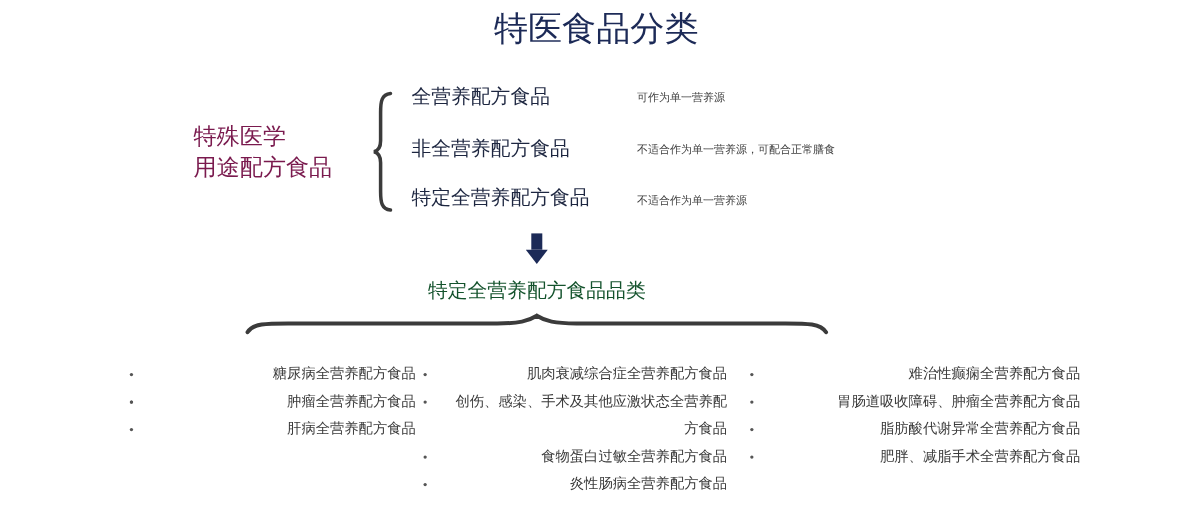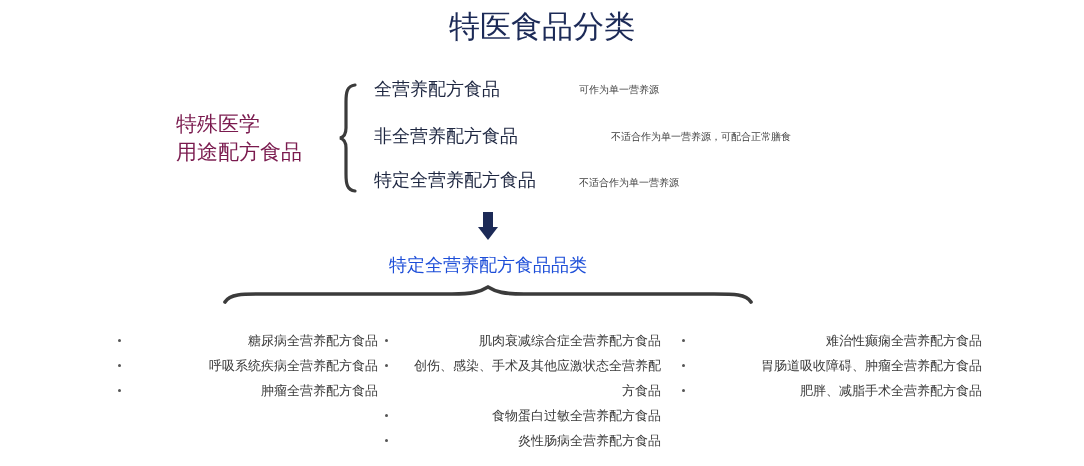--- a/index.html
+++ b/index.html
@@ -53,21 +53,21 @@
     .arrow-down {
       left: 478px; top: 212px;
       width: 20px; height: 28px;
     }
 
     .sub-title {
       left: 0; width: 976px; top: 252px;
       text-align: center;
       font-size: 18px;
       line-height: 26px;
-      color: #1d4ed8;
+      color: #14532d;
     }
 
     .brace-bottom {
       left: 222px; top: 284px;
       width: 532px; height: 22px;
     }
 
     .col {
       position: absolute;
       top: 328px;
@@ -106,46 +106,48 @@
 </div>
 
 <svg class="abs brace-left" viewBox="0 0 24 112">
   <path d="M19 3 C11 4, 10 10, 10 20 L10 46 C10 52, 8 55, 4 56 C8 57, 10 60, 10 66 L10 92 C10 102, 11 108, 19 109" fill="none" stroke="#3b3b3b" stroke-width="3.2" stroke-linecap="round"></path>
 </svg>
 
 <div class="abs cat-name" style="top:77px;">全营养配方食品</div>
 <div class="abs cat-desc" style="top:79px;">可作为单一营养源</div>
 
 <div class="abs cat-name" style="top:124px;">非全营养配方食品</div>
-<div class="abs cat-desc" style="top:126px;margin-left:32px;">不适合作为单一营养源，可配合正常膳食</div>
+<div class="abs cat-desc" style="top:126px;">不适合作为单一营养源，可配合正常膳食</div>
 
 <div class="abs cat-name" style="top:168px;">特定全营养配方食品</div>
 <div class="abs cat-desc" style="top:172px;">不适合作为单一营养源</div>
 
 <svg class="abs arrow-down" viewBox="0 0 20 28">
   <rect x="5" y="0" width="10" height="15" fill="#1c2a57"></rect>
   <polygon points="0,15 20,15 10,28" fill="#1c2a57"></polygon>
 </svg>
 
 <div class="abs sub-title">特定全营养配方食品品类</div>
 
 <svg class="abs brace-bottom" viewBox="0 0 532 22">
   <path d="M3 18 C8 10, 20 10, 40 10 L230 10 C250 10, 258 8, 266 3 C274 8, 282 10, 302 10 L492 10 C512 10, 524 10, 529 18" fill="none" stroke="#3b3b3b" stroke-width="3.6" stroke-linecap="round"></path>
 </svg>
 
 <ul class="col col-1">
   <li><span class="bullet"></span><span class="txt">糖尿病全营养配方食品</span></li>
-  <li><span class="bullet"></span><span class="txt">呼吸系统疾病全营养配方食品</span></li>
+  <li><span class="bullet"></span></li>
   <li><span class="bullet"></span><span class="txt">肿瘤全营养配方食品</span></li>
+  <li><span class="bullet"></span><span class="txt">肝病全营养配方食品</span></li>
 </ul>
 
 <ul class="col col-2">
   <li><span class="bullet"></span><span class="txt">肌肉衰减综合症全营养配方食品</span></li>
   <li><span class="bullet"></span><span class="txt">创伤、感染、手术及其他应激状态全营养配方食品</span></li>
   <li><span class="bullet"></span><span class="txt">食物蛋白过敏全营养配方食品</span></li>
   <li><span class="bullet"></span><span class="txt">炎性肠病全营养配方食品</span></li>
 </ul>
 
 <ul class="col col-3">
   <li><span class="bullet"></span><span class="txt">难治性癫痫全营养配方食品</span></li>
   <li><span class="bullet"></span><span class="txt">胃肠道吸收障碍、肿瘤全营养配方食品</span></li>
+  <li><span class="bullet"></span><span class="txt">脂肪酸代谢异常全营养配方食品</span></li>
   <li><span class="bullet"></span><span class="txt">肥胖、减脂手术全营养配方食品</span></li>
 </ul>
 
 </body></html>

